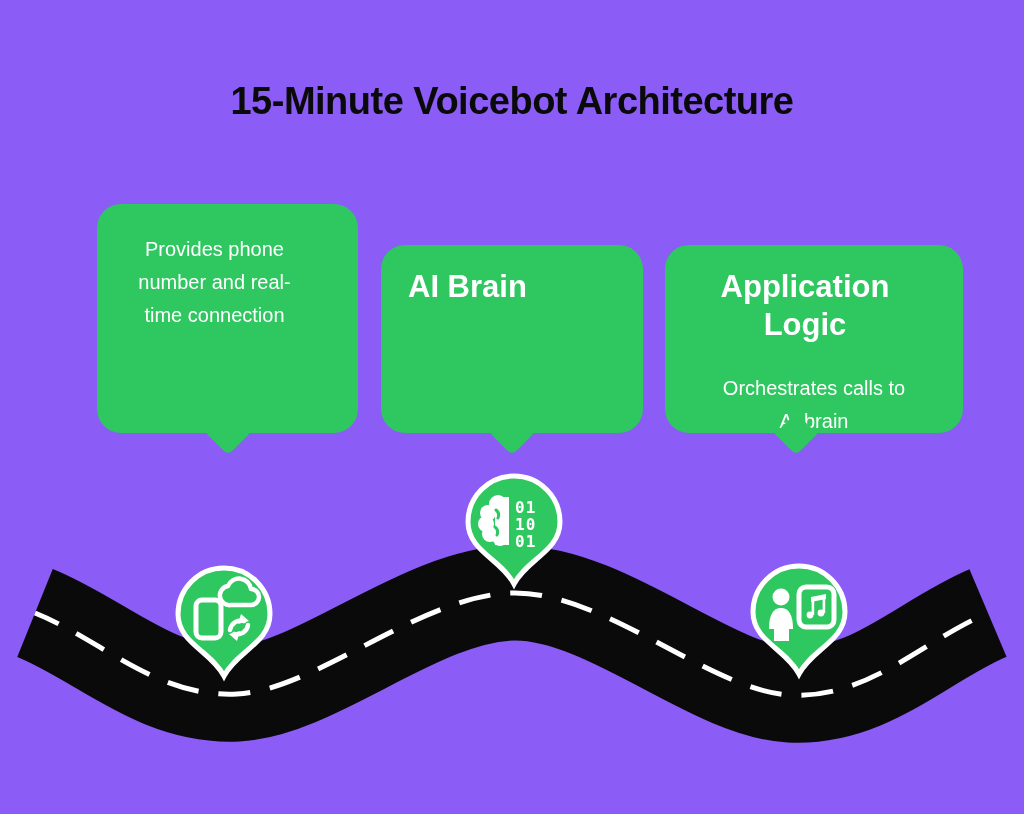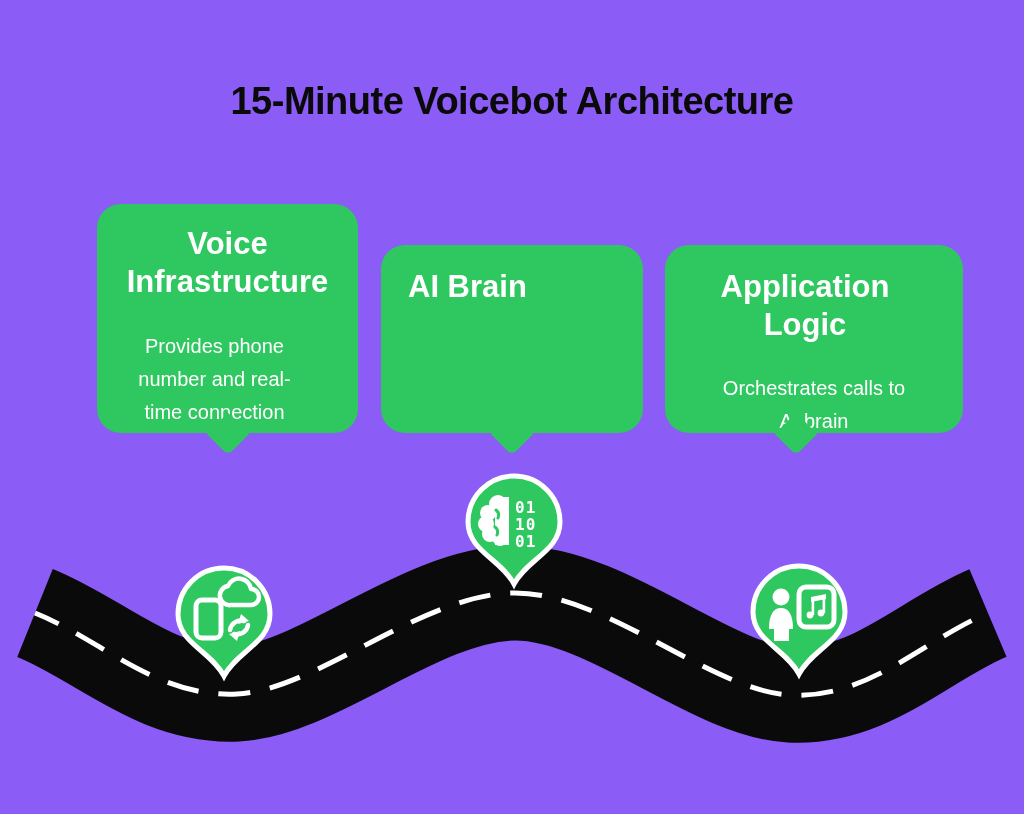--- a/index.html
+++ b/index.html
@@ -61,22 +61,20 @@
 <div class="canvas">
 
   <div class="page-title">15-Minute Voicebot Architecture</div>
 
   <svg class="road-svg" width="1024" height="814" viewBox="0 0 1024 814">
     <path class="road-stroke" d="M35,613 C102,640 157,698 237,694 C317,690 423,593 515,593 C607,593 711,691 790,695 C869,699 922,641 988,613" fill="none" stroke-width="95"></path>
     <path d="M35,613 C102,640 157,698 237,694 C317,690 423,593 515,593 C607,593 711,691 790,695 C869,699 922,641 988,613" fill="none" stroke="#ffffff" stroke-width="5" stroke-dasharray="32 20" stroke-dashoffset="6"></path>
   </svg>
 
   <div class="bubble" id="bubble-1">
-    <div class="title">Voice
-Infrastructure</div>
     <div class="body">Provides phone
 number and real-
 time connection</div>
   </div>
   <div class="tail" id="tail-1"></div>
 
   <div class="bubble" id="bubble-2">
     <div class="title">AI Brain</div>
   </div>
   <div class="tail" id="tail-2"></div>

